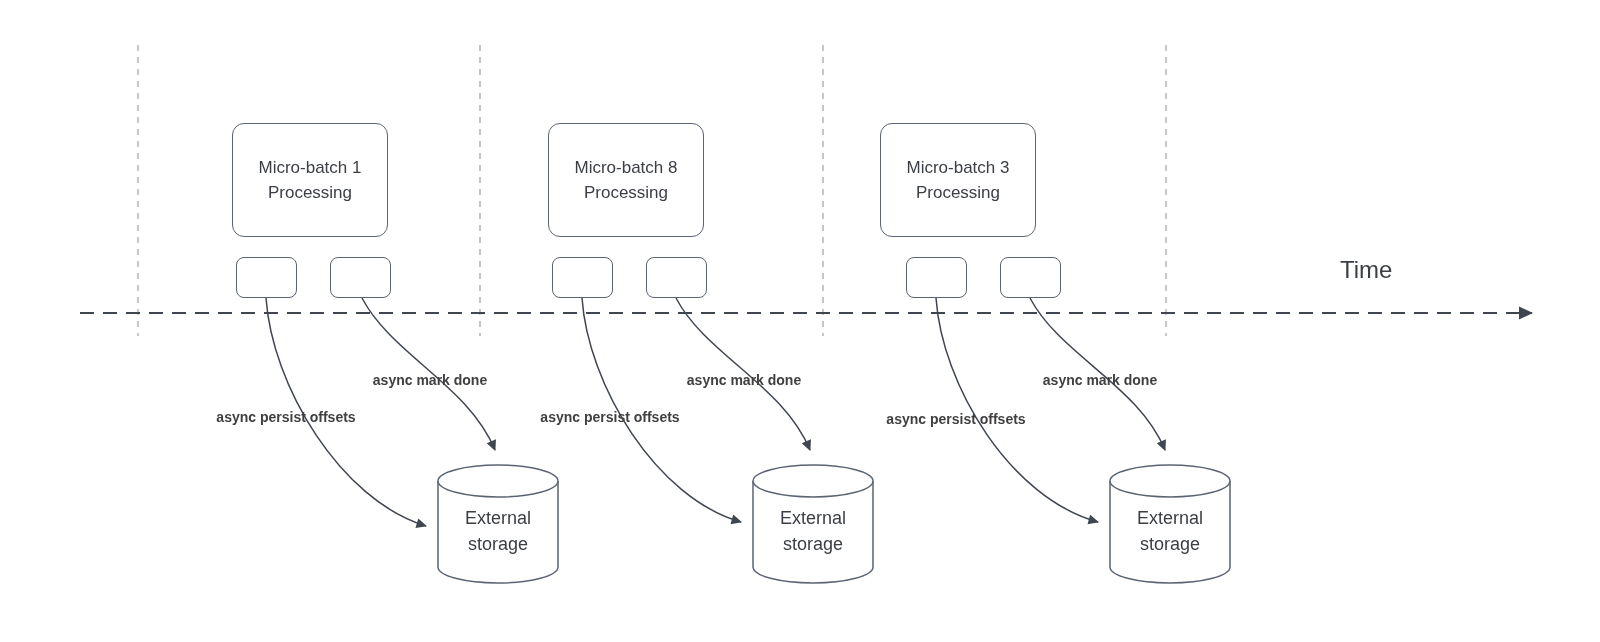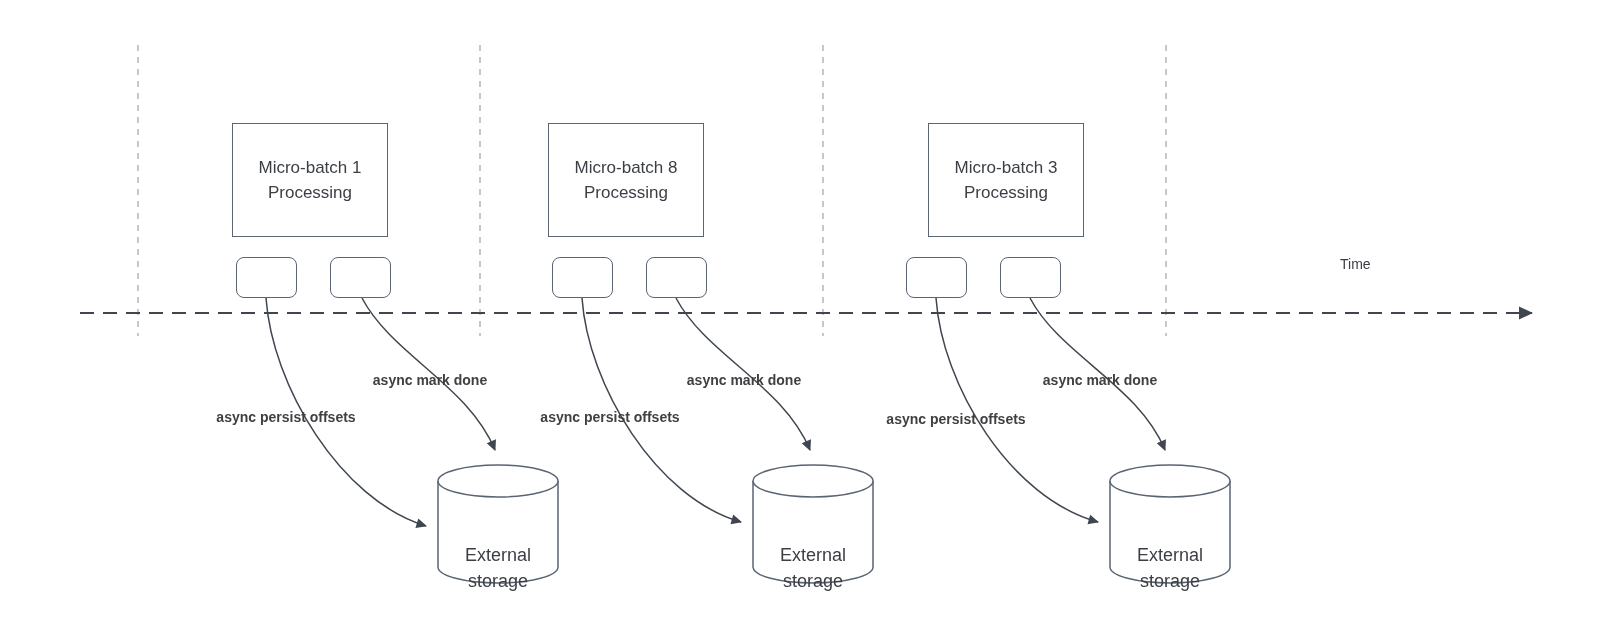--- a/index.html
+++ b/index.html
@@ -11,21 +11,21 @@
     height: 642px;
     background: #ffffff;
     overflow: hidden;
   }
   .layer { position: absolute; left: 0; top: 0; }
   .proc-box {
     position: absolute;
     width: 156px;
     height: 114px;
     border: 1.5px solid #5b6472;
-    border-radius: 0;
+    border-radius: 12px;
     background: #ffffff;
     display: flex;
     align-items: center;
     justify-content: center;
     text-align: center;
     font-size: 17px;
     color: #3b3f45;
     line-height: 1.5;
   }
   .mini-box {
@@ -44,25 +44,24 @@
     color: #404040;
     white-space: nowrap;
   }
   .storage-label {
     position: absolute;
     transform: translateX(-50%);
     text-align: center;
     font-size: 18px;
     color: #3b3f45;
     line-height: 1.45;
-    margin-top: 37px;
   }
   .time-label {
     position: absolute;
-    font-size: 14px;
+    font-size: 24px;
     color: #3b3f45;
     text-align: center;
   }
   .bind-multiline { white-space: pre-line; }
 </style>
 </head>
 <body>
 
 <div class="canvas">
 
@@ -121,21 +120,21 @@
     <span class="bind-multiline">Micro-batch 8
 Processing</span>
   </div>
   <div class="mini-box" style="left:552px; top:257px;"></div>
   <div class="mini-box" style="left:646px; top:257px;"></div>
   <div class="arrow-label" style="left:610px; top:409px;">async persist offsets</div>
   <div class="arrow-label" style="left:744px; top:372px;">async mark done</div>
   <div class="storage-label bind-multiline" style="left:813px; top:505px;">External
 storage</div>
 
-  <div class="proc-box" style="left:928px; top:123px;">
+  <div class="proc-box" style="left:880px; top:123px;">
     <span class="bind-multiline">Micro-batch 3
 Processing</span>
   </div>
   <div class="mini-box" style="left:906px; top:257px;"></div>
   <div class="mini-box" style="left:1000px; top:257px;"></div>
   <div class="arrow-label" style="left:956px; top:411px;">async persist offsets</div>
   <div class="arrow-label" style="left:1100px; top:372px;">async mark done</div>
   <div class="storage-label bind-multiline" style="left:1170px; top:505px;">External
 storage</div>
 

